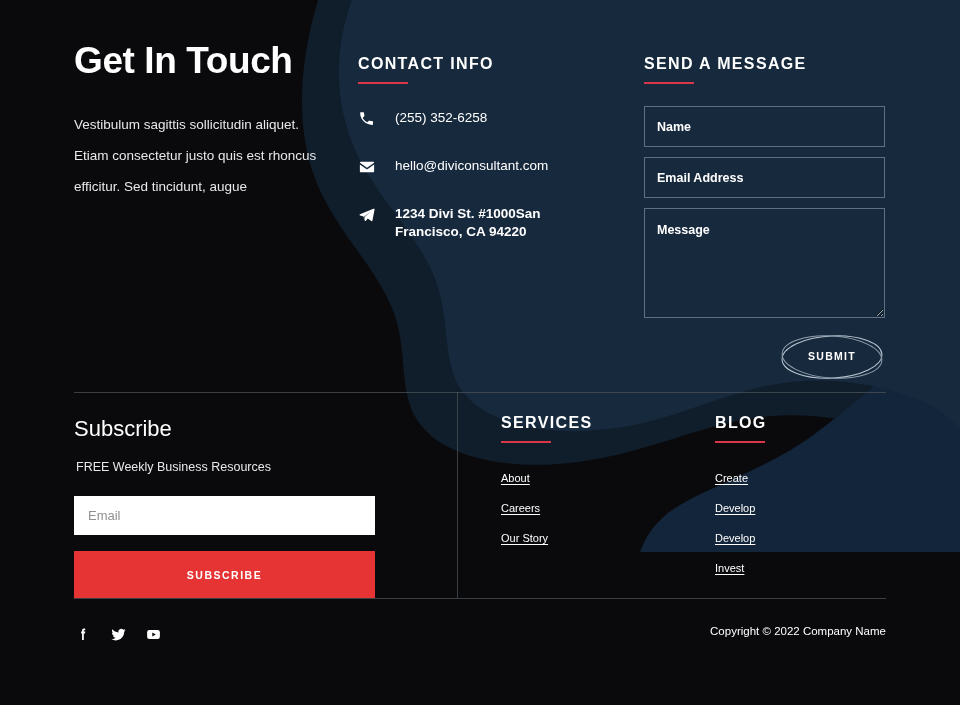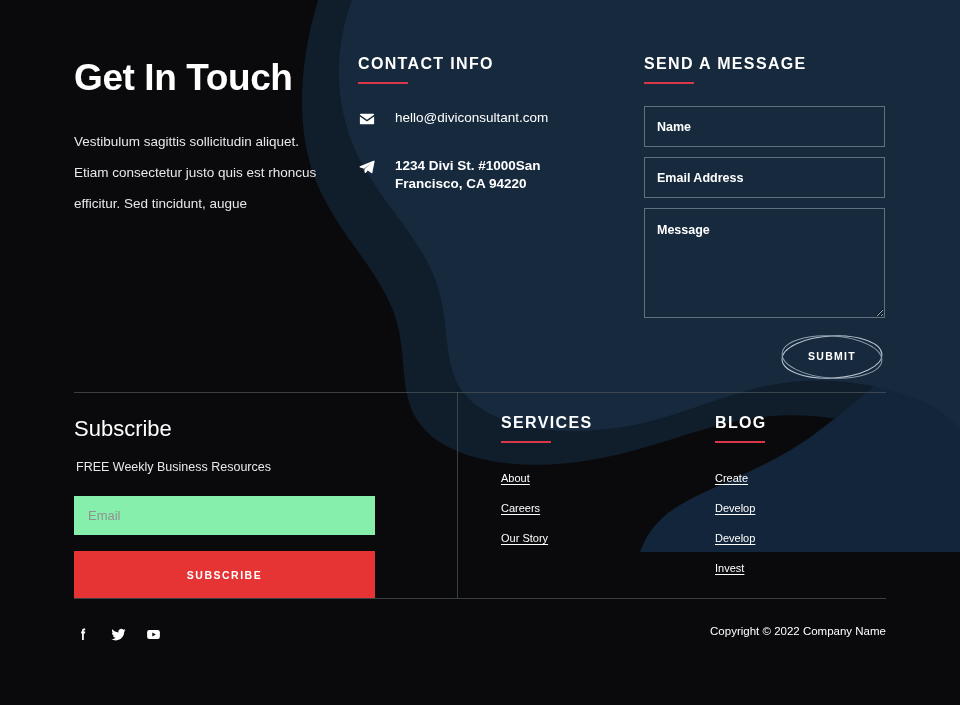--- a/index.html
+++ b/index.html
@@ -39,21 +39,21 @@
     position: absolute;
     left: 0;
     top: 0;
     width: 960px;
     height: 390px;
   }
 
   .headline-col {
     position: absolute;
     left: 74px;
-    top: 56px;
+    top: 39px;
     width: 250px;
   }
   .headline {
     margin: 0;
     font-size: 37px;
     line-height: 44px;
     font-weight: bold;
     color: #ffffff;
     letter-spacing: -0.4px;
   }
@@ -228,21 +228,21 @@
     font-size: 12.5px;
     line-height: 18px;
     color: #e8e8ea;
   }
   .subscribe-input {
     display: block;
     box-sizing: border-box;
     margin-top: 20px;
     width: 301px;
     height: 39px;
-    background: #86efac;
+    background: #ffffff;
     border: 0;
     outline: none;
     padding: 12px 14px;
     font-family: "Liberation Sans", sans-serif;
     font-size: 13px;
     color: #3b3b3b;
   }
   .subscribe-input::placeholder {
     color: #909090;
     opacity: 1;
@@ -349,20 +349,28 @@
       <h1 class="headline">Get In Touch</h1>
       <p class="headline-body">Vestibulum sagittis sollicitudin aliquet. Etiam consectetur justo quis est rhoncus efficitur. Sed tincidunt, augue</p>
     </div>
 
     <div class="contact-col">
       <h2 class="col-heading">CONTACT INFO</h2>
       <div class="rule"></div>
 
       <ul class="contact-list">
 
+        <li class="contact-item">
+          <span class="contact-icon">
+            <svg width="17" height="17" viewBox="0 0 24 24" fill="#ffffff">
+              <path d="M6.6 10.8c1.4 2.8 3.8 5.1 6.6 6.6l2.2-2.2c.3-.3.7-.4 1-.2 1.2.4 2.4.6 3.7.6.6 0 1 .4 1 1V20c0 .6-.4 1-1 1C10.6 21 3 13.4 3 4c0-.6.4-1 1-1h3.5c.6 0 1 .4 1 1 0 1.3.2 2.5.6 3.7.1.3 0 .7-.2 1l-2.3 2.1z"></path>
+            </svg>
+          </span>
+          <span class="contact-text">(255) 352-6258</span>
+        </li>
 
         <li class="contact-item">
           <span class="contact-icon">
             <svg width="18" height="18" viewBox="0 0 24 24" fill="#ffffff">
               <path d="M2.5 6.4C2.5 5.6 3.1 5 3.9 5h16.2c.8 0 1.4.6 1.4 1.4L12 13 2.5 6.4z"></path>
               <path d="M2.5 8.6V17.6c0 .8.6 1.4 1.4 1.4h16.2c.8 0 1.4-.6 1.4-1.4V8.6L12.5 15c-.3.2-.7.2-1 0L2.5 8.6z"></path>
             </svg>
           </span>
           <span class="contact-text">hello@diviconsultant.com</span>
         </li>

